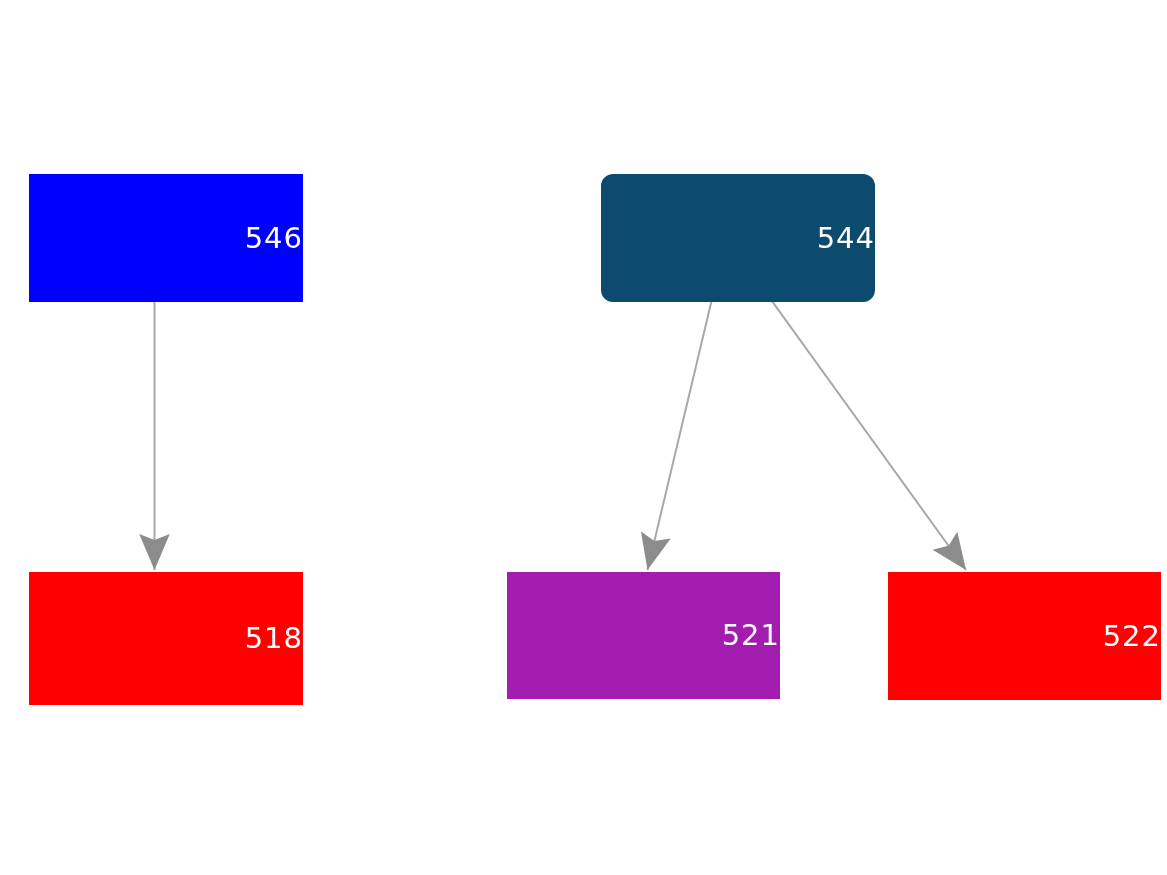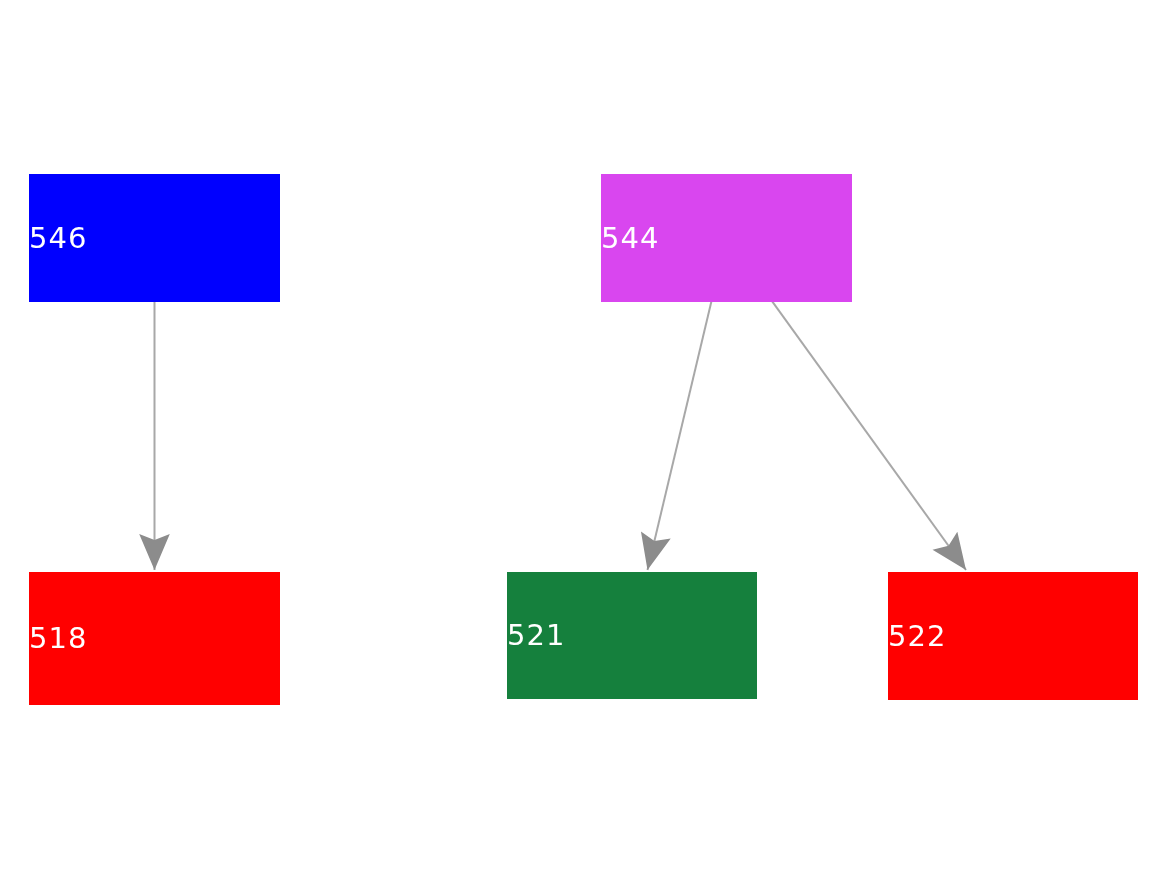--- a/index.html
+++ b/index.html
@@ -21,21 +21,22 @@
     top: 0;
     width: 1167px;
     height: 875px;
     z-index: 1;
   }
   .node {
     position: absolute;
     z-index: 2;
     display: flex;
     align-items: center;
-    justify-content: flex-start;
+    justify-content: flex-end;
+    padding-left: 23px;
   }
   .node .node-label {
     color: #ffffff;
     font-size: 29px;
     letter-spacing: 1px;
     line-height: 1;
     user-select: none;
   }
   
   .node-546 { left: 29px;  top: 174px; width: 251px; height: 128px; }
@@ -58,29 +59,29 @@
     </defs>
     <line class="edge" x1="154.5" y1="238" x2="154.5" y2="570" marker-end="url(#stealth-arrowhead)" style="stroke: rgb(168, 168, 168);"></line>
     <line class="edge" x1="726.5" y1="238" x2="647.5" y2="570" marker-end="url(#stealth-arrowhead)" style="stroke: rgb(168, 168, 168);"></line>
     <line class="edge" x1="726.5" y1="238" x2="966" y2="570" marker-end="url(#stealth-arrowhead)" style="stroke: rgb(168, 168, 168);"></line>
   </svg>
 
   <div class="node node-546" style="background-color: rgb(0, 0, 255);">
     <span class="node-label">546</span>
   </div>
 
-  <div class="node node-544" style="background-color: #d946ef;">
+  <div class="node node-544" style="background-color: #0c4a6e; border-radius: 12px;">
     <span class="node-label">544</span>
   </div>
 
   <div class="node node-518" style="background-color: rgb(255, 0, 0);">
     <span class="node-label">518</span>
   </div>
 
-  <div class="node node-521" style="background-color: #15803d;">
+  <div class="node node-521" style="background-color: #a21caf;">
     <span class="node-label">521</span>
   </div>
 
   <div class="node node-522" style="background-color: rgb(255, 0, 0);">
     <span class="node-label">522</span>
   </div>
 
 </div>
 
 </body></html>

